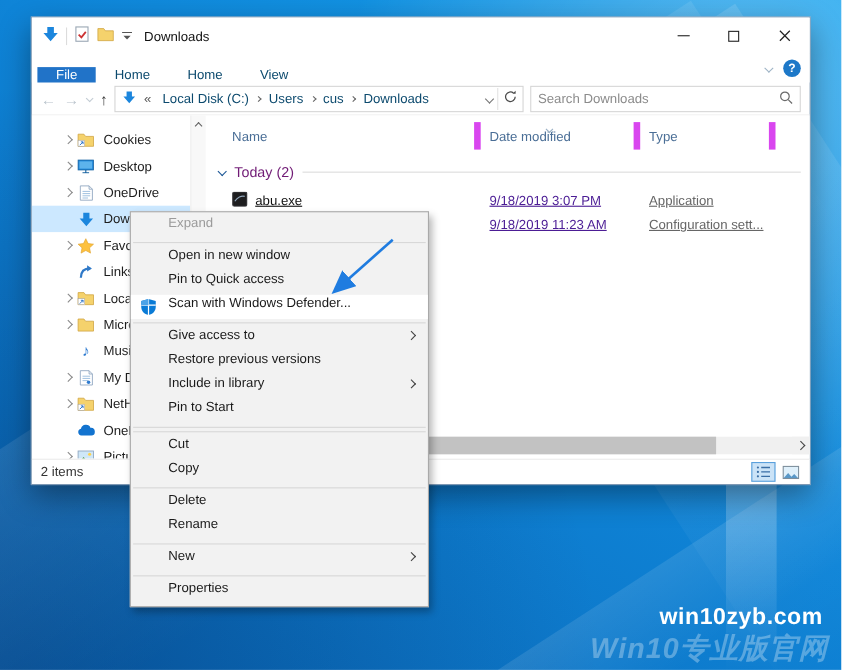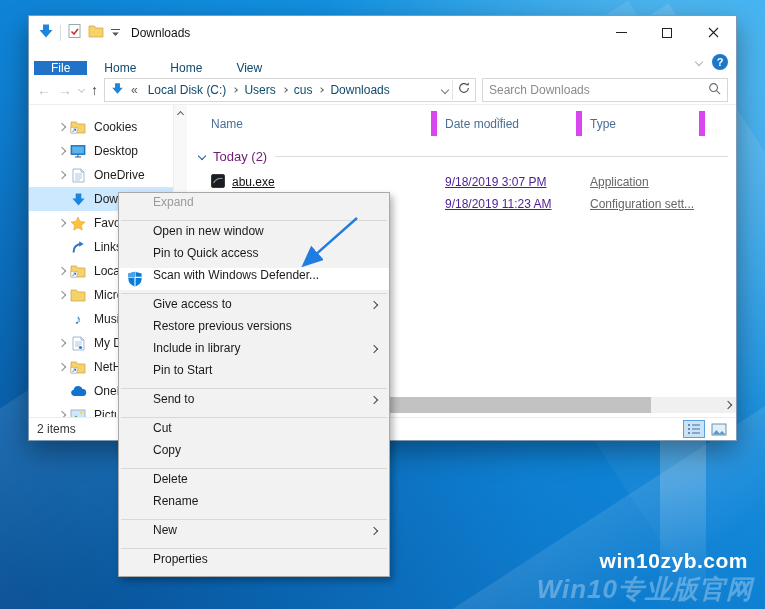--- a/index.html
+++ b/index.html
@@ -520,24 +520,20 @@
       <span>Restore previous versions</span>
     </div>
   <div class="mi">
       <span>Include in library</span>
       <span class="sub"><i class="cv cv-r"></i></span>
     </div>
   <div class="mi">
       <span>Pin to Start</span>
     </div>
   <div class="msep"></div>
-  <div class="mi">
-      <span>Send to</span>
-      <span class="sub"><i class="cv cv-r"></i></span>
-    </div>
   <div class="msep"></div>
   <div class="mi">
       <span>Cut</span>
     </div>
   <div class="mi">
       <span>Copy</span>
     </div>
   <div class="msep"></div>
   <div class="mi">
       <span>Delete</span>

